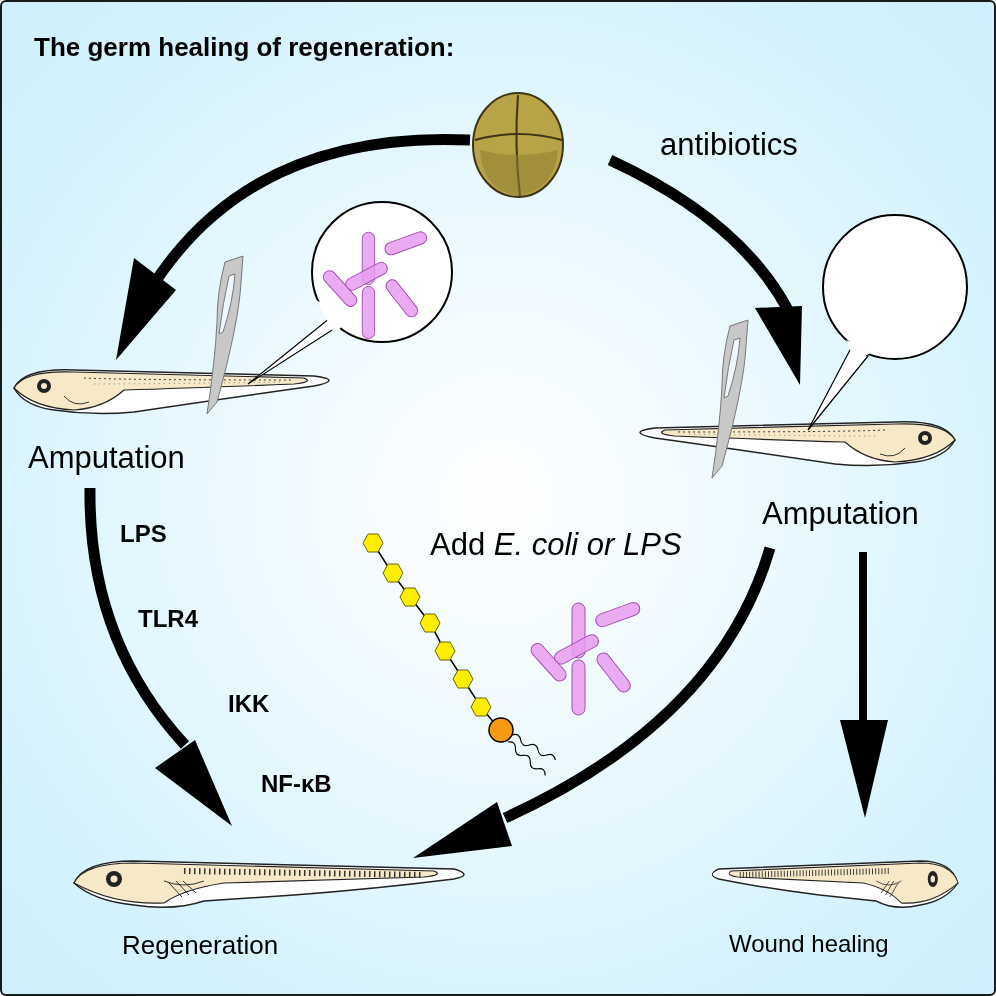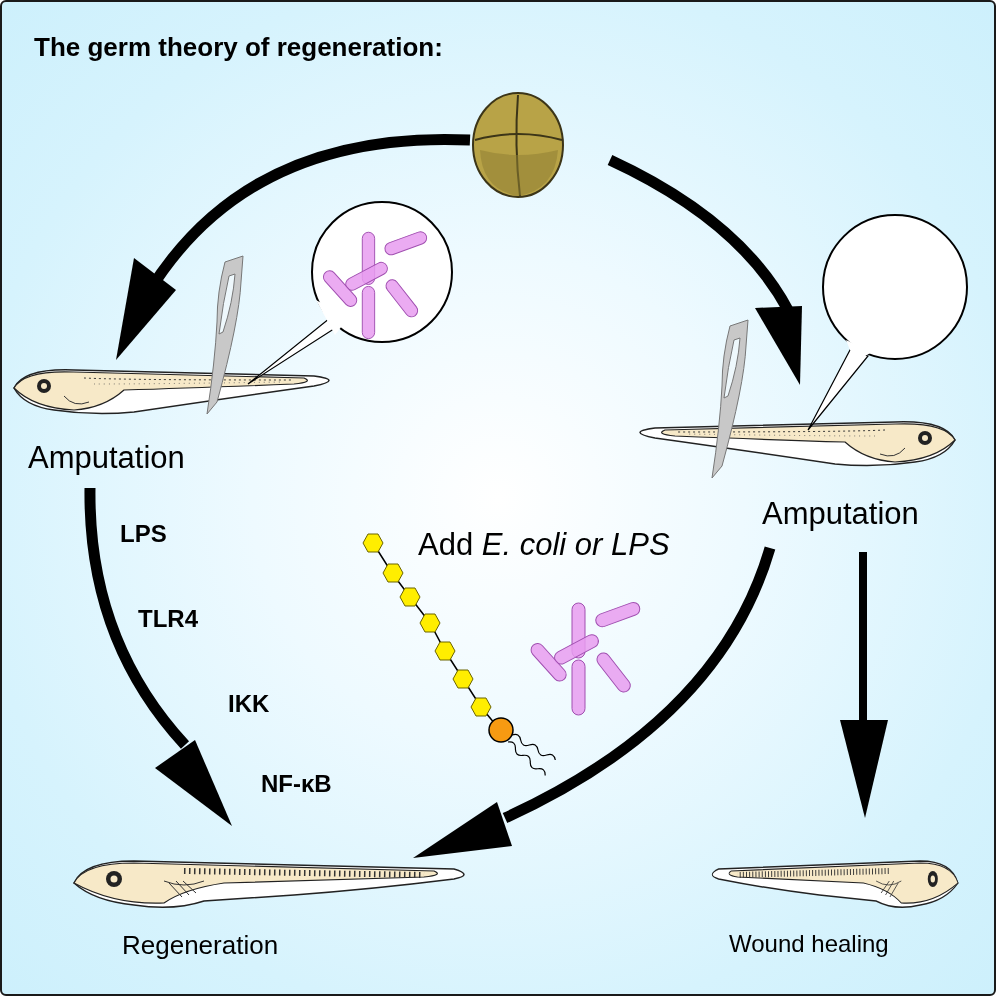--- a/index.html
+++ b/index.html
@@ -141,29 +141,30 @@
   </g>
 
   <g transform="translate(74,853)">
     <use href="#tadpole-long"></use>
   </g>
   <g transform="translate(958,853) scale(-1,1)">
     <use href="#tadpole-long" transform="scale(0.63,1)"></use>
   </g>
 </svg>
 
-<div class="lbl title">The germ theory of regeneration:</div>
+<div class="lbl title">The germ healing of regeneration:</div>
 
 <div class="lbl raised">
+  <div>antibiotics</div>
 </div>
 
 <div class="lbl amp-left">Amputation</div>
 <div class="lbl amp-right">Amputation</div>
 
 <div class="lbl path-step s1">LPS</div>
 <div class="lbl path-step s2">TLR4</div>
 <div class="lbl path-step s3">IKK</div>
 <div class="lbl path-step s4">NF-κB</div>
 
-<div class="lbl add"><span style="white-space: pre;">Add </span><i>E. coli</i><span style="white-space: pre; font-style: italic;"> or LPS</span></div>
+<div class="lbl add"><span style="white-space: pre; margin-left: 12px;">Add </span><i>E. coli</i><span style="white-space: pre; font-style: italic;"> or LPS</span></div>
 
 <div class="lbl regen">Regeneration</div>
 <div class="lbl wound">Wound healing</div>
 
 </body></html>

